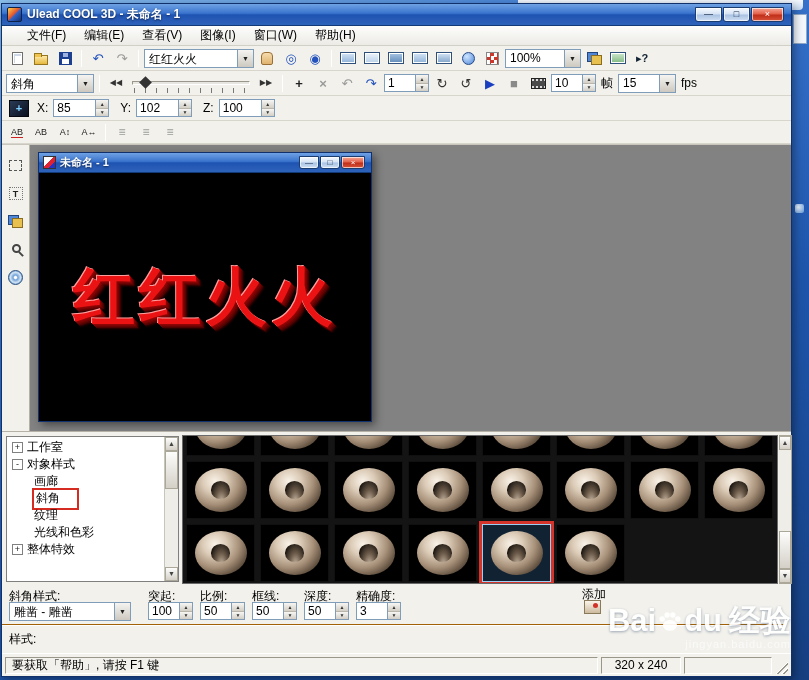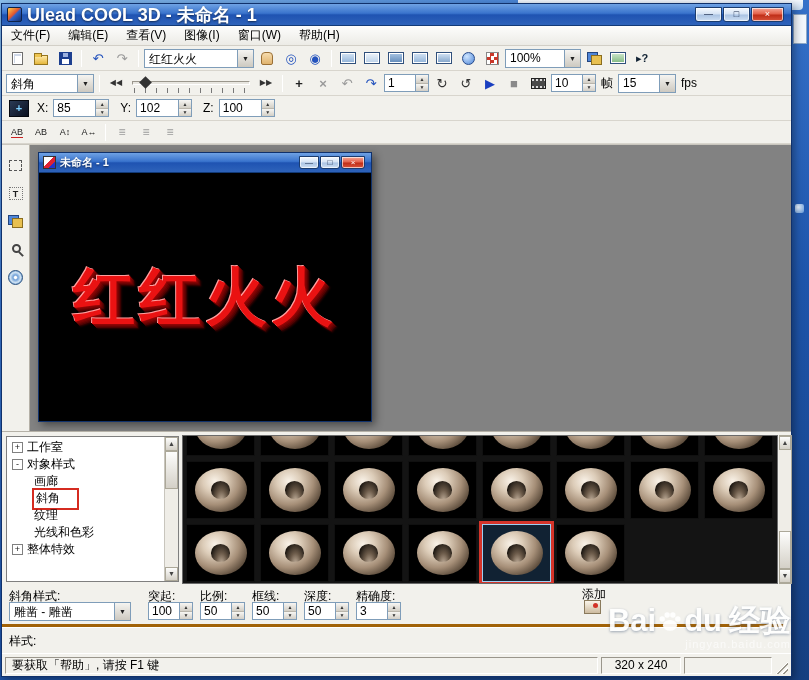--- a/index.html
+++ b/index.html
@@ -19,34 +19,34 @@
     position:absolute; left:1px; top:3px; width:791px; height:674px;
     border:1px solid #10316b; background:#f2f1ec;
     box-shadow:2px 3px 9px rgba(0,0,0,.4);
     display:flex; flex-direction:column;
   }
   .titlebar {
     height:22px; flex:none; display:flex; align-items:center; gap:5px; padding:0 5px;
     background:linear-gradient(180deg,#6fa2e4 0%,#3a74cd 44%,#1f53b2 52%,#2e63ba 100%);
     border-bottom:1px solid #123a77;
   }
-  .title-text { flex:1; color:#fff; font-size:18px; font-weight:bold; text-shadow:0 1px 2px rgba(0,0,0,.55); white-space:nowrap; overflow:hidden; }
+  .title-text { flex:1; color:#fff; font-size:12px; font-weight:bold; text-shadow:0 1px 2px rgba(0,0,0,.55); white-space:nowrap; overflow:hidden; }
   .app-icon { width:15px; height:15px; flex:none; background:linear-gradient(135deg,#ffd24a 0%,#e2552e 45%,#2e62c8 55%,#16316e 100%); border:1px solid #0d2248; border-radius:2px; }
   .win-btns { display:flex; gap:1px; flex:none; margin-right:2px; }
   .wbtn {
     width:27px; height:15px; border:1px solid #1b3c6e; border-radius:0 0 3px 3px;
     display:flex; align-items:center; justify-content:center;
     font-size:9px; line-height:1; color:#102040;
     background:linear-gradient(#f6fafe 0%,#d4e2f4 48%,#a9c2e2 52%,#cfe0f4 100%);
     box-shadow:inset 0 0 0 1px rgba(255,255,255,.65);
   }
   .wbtn.close { width:33px; color:#fff; background:linear-gradient(#f6a796 0%,#e2604a 46%,#bf2e18 54%,#d8533b 100%); }
 
   
-  .menubar { height:20px; flex:none; display:flex; align-items:center; padding:0 0;
+  .menubar { height:20px; flex:none; display:flex; align-items:center; padding:0 16px;
     background:linear-gradient(#fdfdfc,#ecebe6); border-bottom:1px solid #d2cfc7; font-size:12px; }
   .menu-item { padding:2px 9px; white-space:nowrap; }
 
   
   .toolbar { flex:none; display:flex; align-items:center; gap:2px; padding:0 4px;
     background:#f2f1ec; border-bottom:1px solid #d8d5cd; }
   .tb1 { height:25px; } .tb2 { height:25px; } .tb3 { height:25px; } .tb4 { height:23px; }
   .tb-sep { width:1px; height:17px; background:#b5b1a7; border-right:1px solid #fff; margin:0 3px; flex:none; }
   .tbtn { width:22px; height:20px; flex:none; display:flex; align-items:center; justify-content:center; }
   .g { font-size:13px; line-height:1; }
@@ -152,21 +152,21 @@
   .thumb.selected { border:1px solid #9ecff2; background:#123; outline:3px solid #d5342a; outline-offset:0; }
   .donut { width:52px; height:44px; border-radius:50%; position:relative;
     background:radial-gradient(ellipse at 38% 30%, #f9f2e8 0%, #dcccb8 26%, #a68f78 54%, #5a4a3a 78%, #221a12 100%); }
   .donut .hole { position:absolute; left:31%; top:29%; width:38%; height:41%; border-radius:50%;
     background:radial-gradient(ellipse at 55% 115%, #c8b6a2 0%, #6b5a49 40%, #0c0906 88%); }
   .gallery-scroll { position:absolute; left:777px; top:3px; width:13px; height:149px; }
   .gallery-scroll .vscroll { width:13px; height:100%; border:1px solid #aca899; border-left:none; }
 
   .ctrl-label { position:absolute; white-space:nowrap; }
   .pos-abs { position:absolute; }
-  .style-row { position:absolute; left:0; right:7px; top:192px; height:27px; border-top:3px solid #a16207;
+  .style-row { position:absolute; left:0; right:7px; top:192px; height:27px; border-top:1px solid #a16207;
     box-shadow:inset 0 1px 0 #fff; }
 
   
   .statusbar { flex:none; height:23px; display:flex; align-items:center; gap:3px; padding:2px 3px;
     background:#f2f1ec; border-top:1px solid #fff; font-size:12px; }
   .spane { height:17px; border:1px solid; border-color:#9a968c #fff #fff #9a968c; padding:0 6px; line-height:15px; white-space:nowrap; overflow:hidden; }
   .spane.msg { flex:1; }
   .spane.size { width:80px; text-align:center; flex:none; }
   .spane.extra { width:88px; flex:none; }
   .grip { width:13px; height:13px; flex:none; align-self:flex-end;

